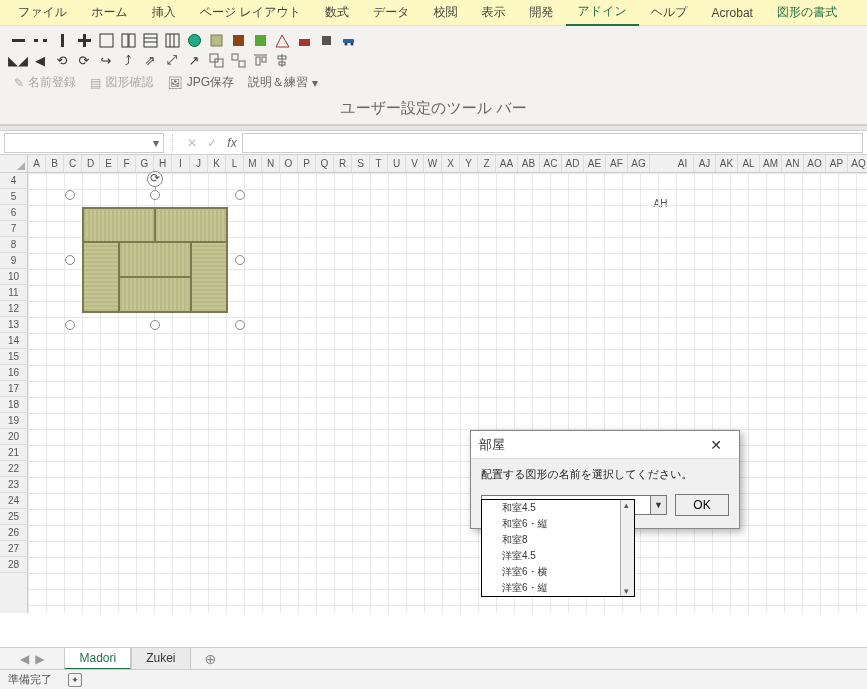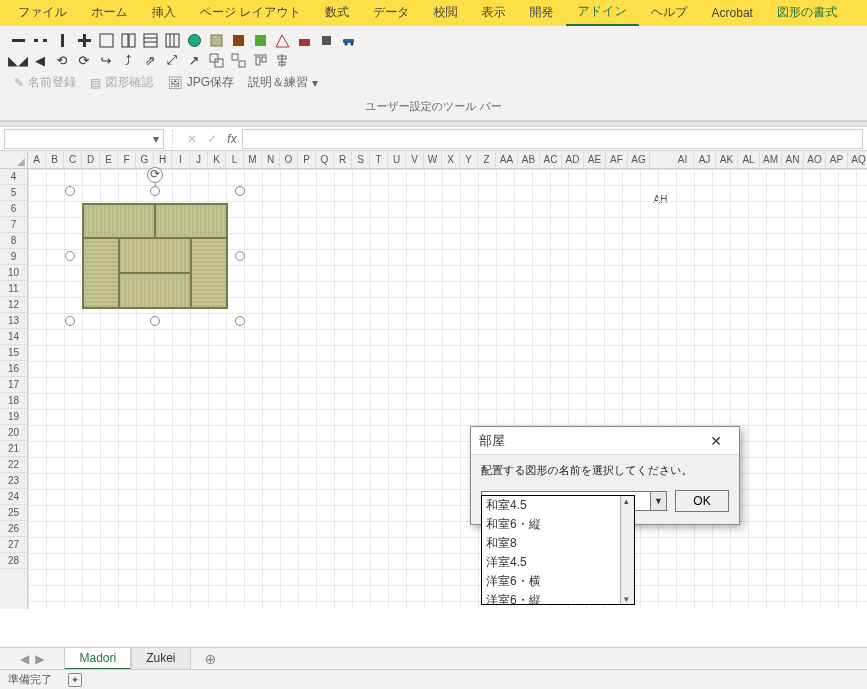--- a/index.html
+++ b/index.html
@@ -1,30 +1,30 @@
 <!DOCTYPE html>
 <html><head>
 <meta charset="utf-8">
 <style>
   * { box-sizing: border-box; margin: 0; padding: 0; font-family: "Yu Gothic UI", "Meiryo", sans-serif; }
   body { width: 867px; height: 689px; background: #fff; overflow: hidden; font-size: 12px; color: #333; position: relative; }
 
   
-  .menubar { display: flex; align-items: center; height: 26px; background: #fde047; border-bottom: 1px solid #e1e1e1; padding: 0 6px; }
+  .menubar { display: flex; align-items: center; height: 26px; background: #fef9c3; border-bottom: 1px solid #e1e1e1; padding: 0 6px; }
   .menubar .item { padding: 4px 12px; cursor: pointer; font-size: 12px; color: #444; }
   .menubar .item.active { color: #217346; border-bottom: 2px solid #217346; }
   .menubar .item.format { color: #217346; }
 
   
   .ribbon { background: #f3f2f1; border-bottom: 1px solid #d0d0d0; padding: 6px 10px 2px 10px; }
   .ribbon-row { display: flex; align-items: center; gap: 6px; margin-bottom: 4px; }
   .ribbon-row .ico { width: 16px; height: 16px; display: flex; align-items: center; justify-content: center; font-size: 13px; }
   .ribbon-btn { display: flex; align-items: center; gap: 4px; padding: 2px 4px; cursor: pointer; font-size: 12px; color: #666; }
   .ribbon-btn.disabled { color: #aaa; }
-  .ribbon-label { text-align: center; color: #666; font-size: 11px; padding: 2px 0 4px 0; }
+  .ribbon-label { text-align: center; color: #666; font-size: 15px; padding: 2px 0 4px 0; }
 
   
   .divider { height: 6px; background: #e6e6e6; border-top: 1px solid #d0d0d0; border-bottom: 1px solid #d0d0d0; }
   .formulabar { display: flex; align-items: center; height: 24px; border-bottom: 1px solid #d0d0d0; background: #fff; }
   .namebox { width: 160px; height: 20px; border: 1px solid #ccc; margin: 0 4px; background: #fff; display: flex; align-items: center; justify-content: flex-end; padding: 0 4px; }
   .namebox .dd { color: #666; }
   .fb-sep { width: 6px; border-left: 1px dotted #ccc; height: 18px; margin: 0 4px; }
   .fb-btn { width: 20px; text-align: center; color: #bbb; cursor: default; }
   .fb-input { flex: 1; height: 20px; border: 1px solid #ccc; margin-right: 4px; padding: 0 6px; background: #fff; }
 
@@ -55,21 +55,21 @@
   .dlg-title { display: flex; justify-content: space-between; align-items: center; background: #fff; height: 28px; padding: 0 8px; border-bottom: 1px solid #ddd; font-size: 13px; }
   .dlg-close { width: 30px; text-align: center; font-size: 14px; cursor: pointer; }
   .dlg-body { padding: 8px 10px 12px 10px; font-size: 11px; }
   .dlg-msg { margin-bottom: 12px; color: #222; }
   .dlg-row { display: flex; gap: 8px; align-items: center; }
   .dlg-combo { flex: 1; height: 20px; border: 1px solid #777; background: #fff; position: relative; display:flex; align-items:center; }
   .dlg-combo .caret { position: absolute; right: 0; top: 0; width: 16px; height: 100%; background: #e8e8e8; border-left: 1px solid #777; text-align: center; line-height: 18px; font-size: 9px; }
   .dlg-combo .cursor { margin-left:4px; width:1px; height:12px; background:#000; }
   .dlg-ok { width: 54px; height: 22px; border: 1px solid #777; background: #efefef; cursor: pointer; font-size: 12px; }
   .dlg-list { position: absolute; left: 10px; top: 68px; width: 154px; background: #fff; border: 1px solid #000; max-height: 110px; overflow: hidden; }
-  .dlg-list .opt { padding: 1px 4px; font-size: 12px; white-space: nowrap; }
+  .dlg-list .opt { padding: 1px 4px; font-size: 10px; white-space: nowrap; margin-left: 16px; }
   .dlg-list .opt.sel { background: #1a5fd0; color: #fff; }
   .dlg-list .sb { position:absolute; right:0; top:0; width:14px; height:100%; background:#efefef; border-left:1px solid #aaa; }
   .dlg-list .sb::before{content:'▴';position:absolute;top:0;left:3px;font-size:9px;color:#555}
   .dlg-list .sb::after{content:'▾';position:absolute;bottom:0;left:3px;font-size:9px;color:#555}
 
   
   .sheettabs { position: absolute; left: 0; right: 0; bottom: 20px; height: 22px; background: #f3f3f3; border-top: 1px solid #ccc; display: flex; align-items: center; padding-left: 20px; gap: 0; }
   .sheettabs .nav { display:flex; gap:6px; color:#999; margin-right:20px; }
   .sheettab { padding: 3px 14px; border: 1px solid #ccc; border-bottom: none; background: #eaeaea; font-size: 12px; cursor: pointer; }
   .sheettab.active { background: #fff; color: #217346; border-bottom: 2px solid #217346; text-align: center; }

